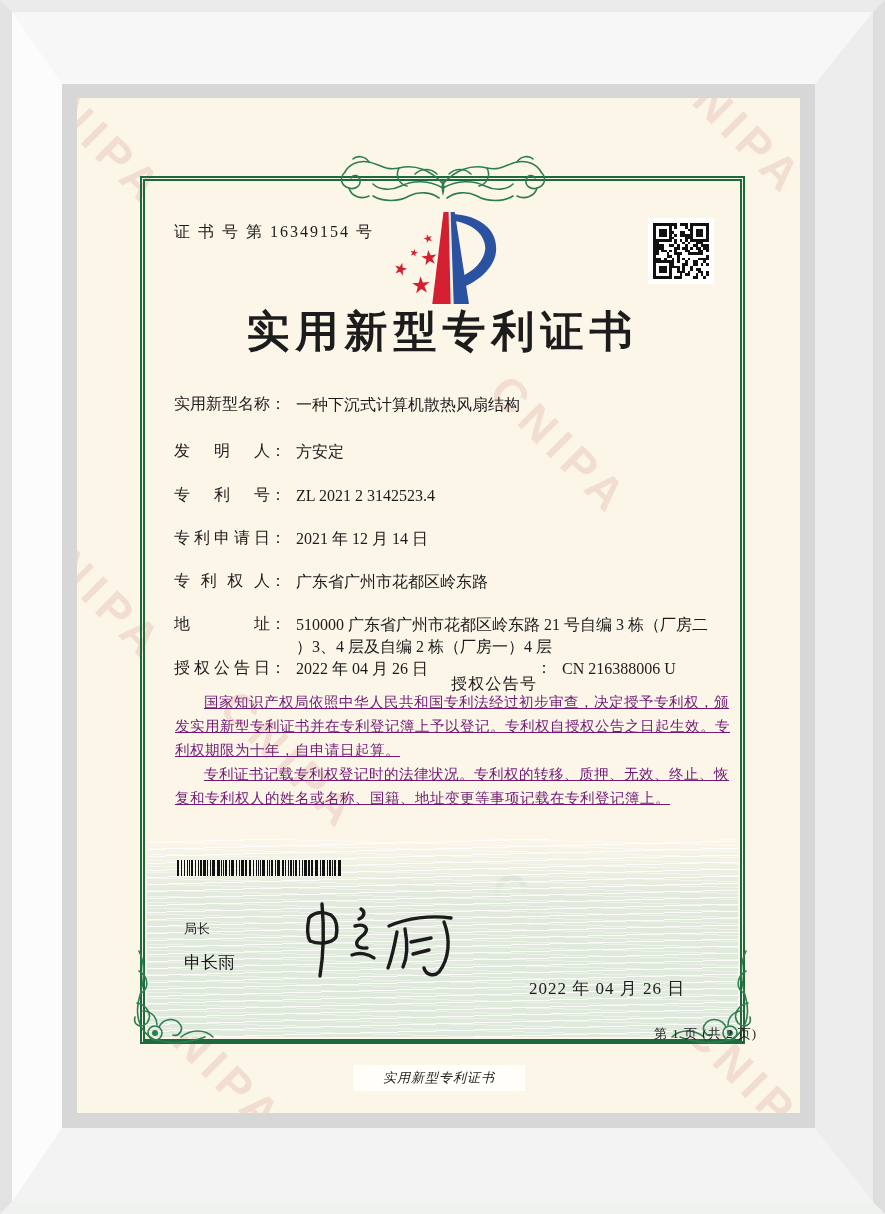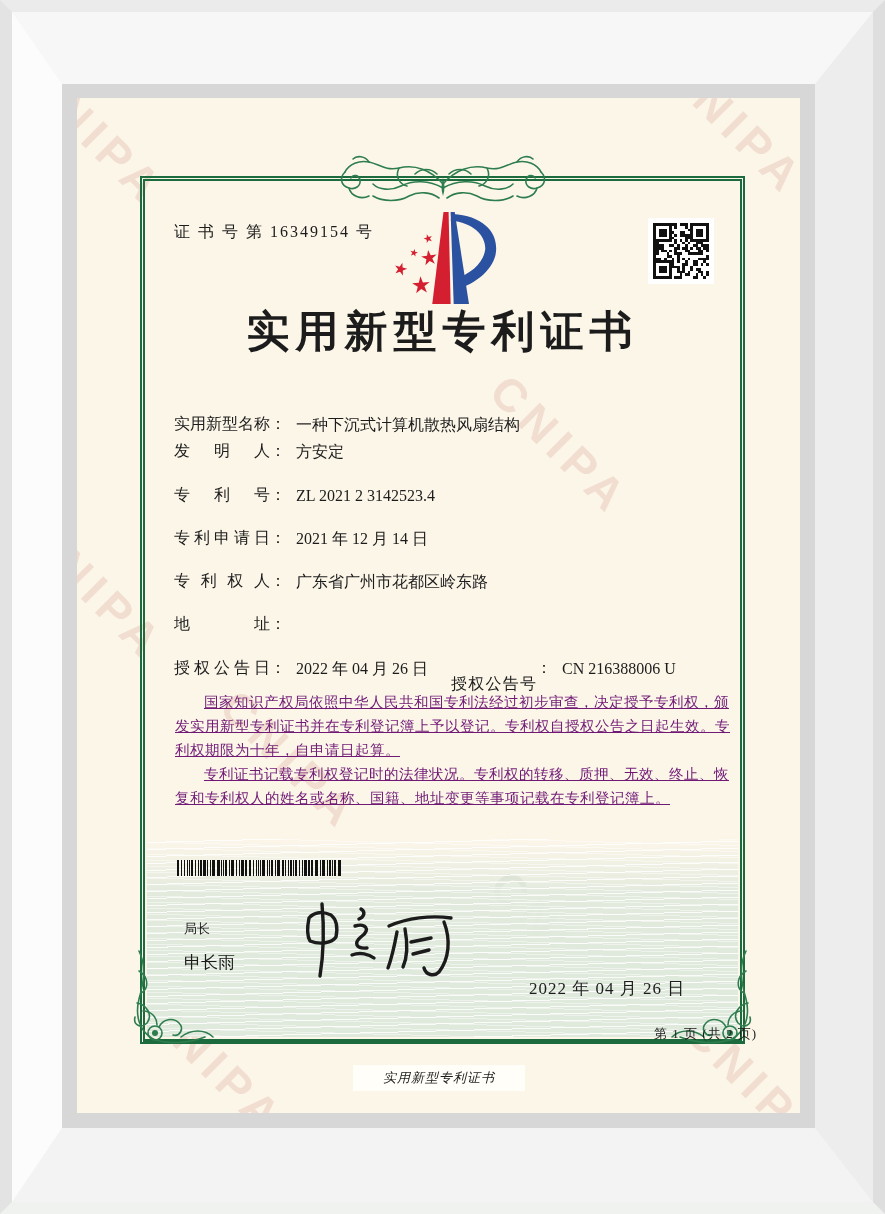--- a/index.html
+++ b/index.html
@@ -419,21 +419,21 @@
               <rect x="8" y="20" width="1" height="1" fill="#111"></rect>
               <rect x="9" y="20" width="1" height="1" fill="#111"></rect>
               <rect x="10" y="20" width="1" height="1" fill="#111"></rect>
               <rect x="15" y="20" width="1" height="1" fill="#111"></rect>
               <rect x="16" y="20" width="1" height="1" fill="#111"></rect>
               <rect x="19" y="20" width="1" height="1" fill="#111"></rect>
             </svg>
 
        <div class="abs title">实用新型专利证书</div>
 
-       <div class="abs row" style="top:316px">
+       <div class="abs row" style="top:296px">
          <span class="flabel">实用新型名称</span>
               <span class="colon">：</span>
          <span class="fvalue">一种下沉式计算机散热风扇结构</span>
        </div>
        <div class="abs row" style="top:343px">
          <span class="flabel">发明人</span>
               <span class="colon">：</span>
          <span class="fvalue">方安定</span>
        </div>
        <div class="abs row" style="top:387px">
@@ -447,20 +447,22 @@
          <span class="fvalue">2021 年 12 月 14 日</span>
        </div>
        <div class="abs row" style="top:473px">
          <span class="flabel">专利权人</span>
               <span class="colon">：</span>
          <span class="fvalue">广东省广州市花都区岭东路</span>
        </div>
        <div class="abs row" style="top:516px">
          <span class="flabel">地址</span>
               <span class="colon">：</span>
+         <span class="fvalue" style="max-width:440px">510000 广东省广州市花都区岭东路 21 号自编 3 栋（厂房二
+）3、4 层及自编 2 栋（厂房一）4 层</span>
        </div>
        <div class="abs row" style="top:560px; position:absolute;">
          <span class="flabel">授权公告日</span>
               <span class="colon">：</span>
          <span class="fvalue">2022 年 04 月 26 日</span>
          <span class="pair2">
            <span class="flabel">授权公告号</span>
                 <span class="colon">：</span>
            <span class="fvalue">CN 216388006 U</span>
          </span>

